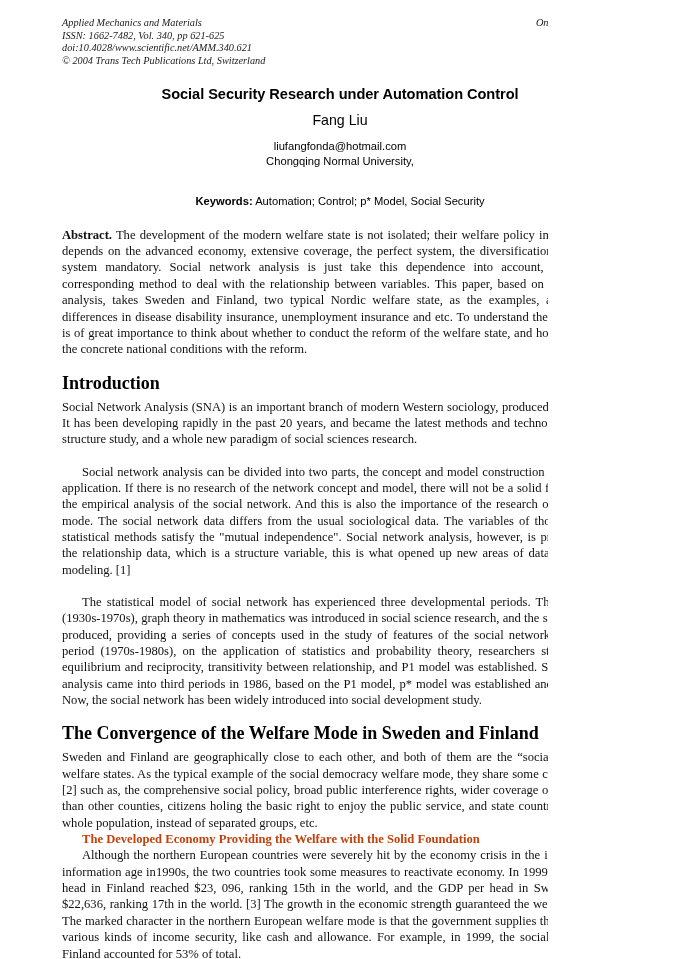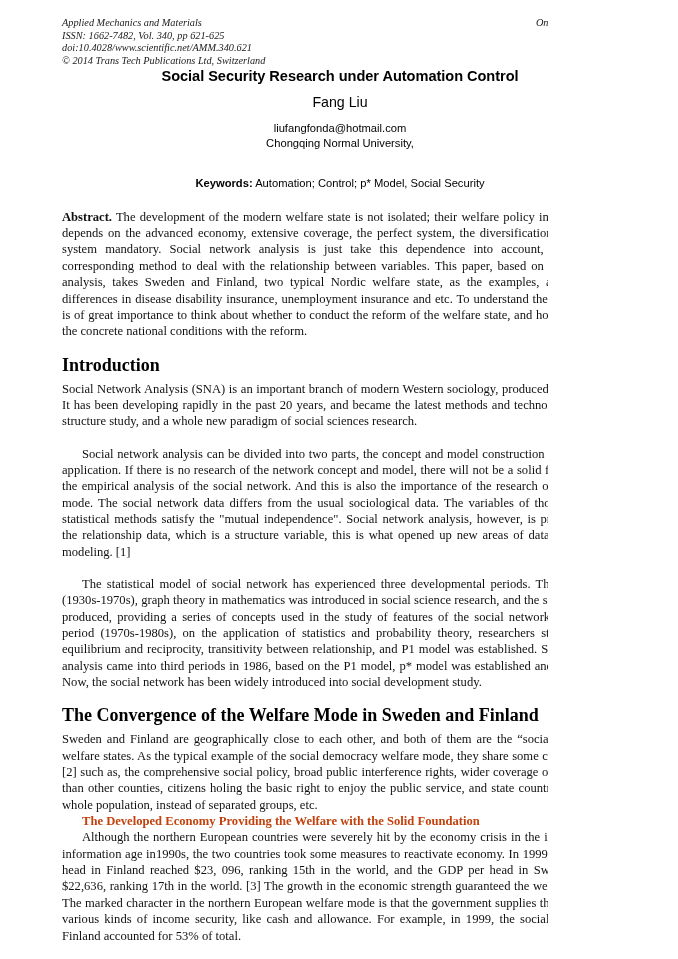--- a/index.html
+++ b/index.html
@@ -41,20 +41,21 @@
   }
   .journal-header .online-date {
     position: absolute;
     right: 0;
     top: 0;
     white-space: nowrap;
   }
 
   
   .title-block {
+    margin-top: 18px;
     text-align: center;
     font-family: "Liberation Sans", "DejaVu Sans", sans-serif;
     color: #000000;
   }
   .paper-title {
     font-size: 14.6px;
     font-weight: bold;
     line-height: 18px;
     letter-spacing: -0.05px;
   }
@@ -134,21 +135,21 @@
 <body>
 
 <div class="page">
   <div class="content">
 
     <div class="journal-header">
       <span class="meta-left">
         <span class="meta-line">Applied Mechanics and Materials</span>
         <span class="meta-line">ISSN: 1662-7482, Vol. 340, pp 621-625</span>
         <span class="meta-line">doi:10.4028/www.scientific.net/AMM.340.621</span>
-        <span class="meta-line">© 2014 Trans Tech Publications Ltd, Switzerland</span>
+        <span class="meta-line">© 2004 Trans Tech Publications Ltd, Switzerland</span>
       </span>
       <span class="online-date">Online: 2013-07-15</span>
     </div>
 
     <div class="title-block">
       <div class="paper-title">Social Security Research under Automation Control</div>
       <div class="paper-author">Fang Liu</div>
       <div class="affiliation">
         <span class="aff-line">liufangfonda@hotmail.com</span>
         <span class="aff-line">Chongqing Normal University,</span>

